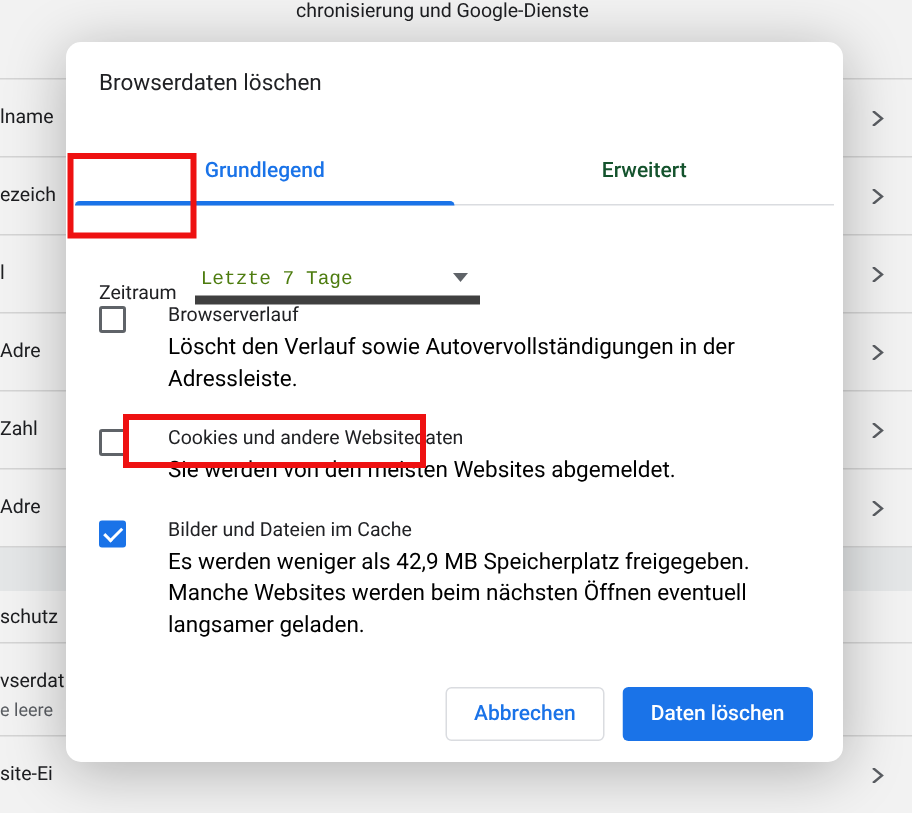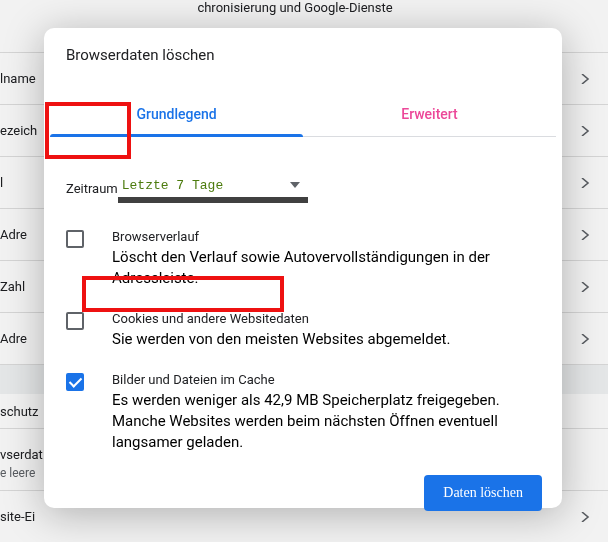--- a/index.html
+++ b/index.html
@@ -11,41 +11,41 @@
   .bg-section-gap { height: 30px; background: #f1f3f4; border-top: 1px solid #e0e0e0; }
 
   .overlay { position: absolute; inset: 0; background: rgba(0,0,0,0.05); }
   .dialog {
     position: absolute; left: 44px; top: 28px; width: 518px; height: 480px;
     background: #fff; border-radius: 10px; box-shadow: 0 6px 40px rgba(0,0,0,.28);
     display: flex; flex-direction: column; padding-bottom: 14px;
   }
   .dlg-title { font-size: 15px; color: #202124; padding: 18px 22px 12px 22px; }
   .tabs { display: flex; position: relative; border-bottom: 1px solid #dadce0; margin: 18px 6px; }
-  .tab { flex: 1; text-align: center; font-size: 14px; padding: 12px 0 14px; color: #ec4899; cursor: pointer; font-weight: 500; }
+  .tab { flex: 1; text-align: center; font-size: 14px; padding: 12px 0 14px; color: #14532d; cursor: pointer; font-weight: 500; }
   .tab.active { color: #1a73e8; }
   .tab-indicator { position: absolute; bottom: -1px; left: 0; width: 50%; height: 3px; background: #1a73e8; border-radius: 3px 3px 0 0; }
 
   .body { padding: 18px 22px 0 22px; flex: 1; }
-  .time-row { display: flex; align-items: center; margin-bottom: 26px; }
+  .time-row { display: flex; align-items: flex-end; gap: 12px; }
   .time-label { font-size: 13px; color: #202124; position: relative; }
   .select { display: flex; align-items: center; justify-content: space-between; width: 190px; height: 30px; padding: 0 8px 0 4px; border-bottom: 6px solid #404040; font-size: 13px; color: #4d7c0f; cursor: pointer; font-family: Liberation Mono, monospace; }
   .select .tri { color: #5f6368; }
 
   .opt { display: flex; gap: 28px; margin-bottom: 22px; }
   .cb { width: 18px; height: 18px; border: 2px solid #5f6368; border-radius: 2px; background: #fff; flex: 0 0 18px; margin-top: 1px; cursor: pointer; position: relative; }
   .cb.checked { background: #1a73e8; border-color: #1a73e8; }
   .cb.checked::after { content: ""; position: absolute; left: 4px; top: 0px; width: 5px; height: 10px; border: solid #fff; border-width: 0 2px 2px 0; transform: rotate(45deg); }
   .opt-text { font-size: 13px; color: #202124; }
   .opt-sub { font-size: 15px; color: #000000; margin-top: 3px; line-height: 1.4; }
 
   .actions { display: flex; justify-content: flex-end; gap: 12px; padding: 0 20px; }
   .btn { height: 36px; padding: 0 18px; border-radius: 4px; font-size: 14px; font-weight: 500; cursor: pointer; display: inline-flex; align-items: center; border: 1px solid transparent; }
   .btn.secondary { background: #fff; color: #1a73e8; border-color: #dadce0; }
-  .btn.primary { background: #1a73e8; color: #fff; font-family: Liberation Serif, serif; }
+  .btn.primary { background: #1a73e8; color: #fff; }
 
   .hl { position: absolute; border: 4px solid #e11; pointer-events: none; }
   .hl1 { left: 45px; top: 102px; width: 86px; height: 57px; }
   .hl2 { left: 82px; top: 276px; width: 202px; height: 36px; }
 
   svg.chev { width: 10px; height: 10px; }
   svg.tri { width: 10px; height: 6px; }
 </style>
 </head>
 <body>
@@ -150,18 +150,19 @@
     <div class="opt">
       <div class="cb checked"></div>
       <div class="opt-text">
         <div>Bilder und Dateien im Cache</div>
         <div class="opt-sub">Es werden weniger als 42,9 MB Speicherplatz freigegeben. Manche Websites werden beim nächsten Öffnen eventuell langsamer geladen.</div>
       </div>
     </div>
   </div>
 
   <div class="actions">
+    <div class="btn secondary">Abbrechen</div>
     <div class="btn primary">Daten löschen</div>
   </div>
 </div>
 
 <div class="hl hl1"></div>
 <div class="hl hl2"></div>
 
 </body></html>

